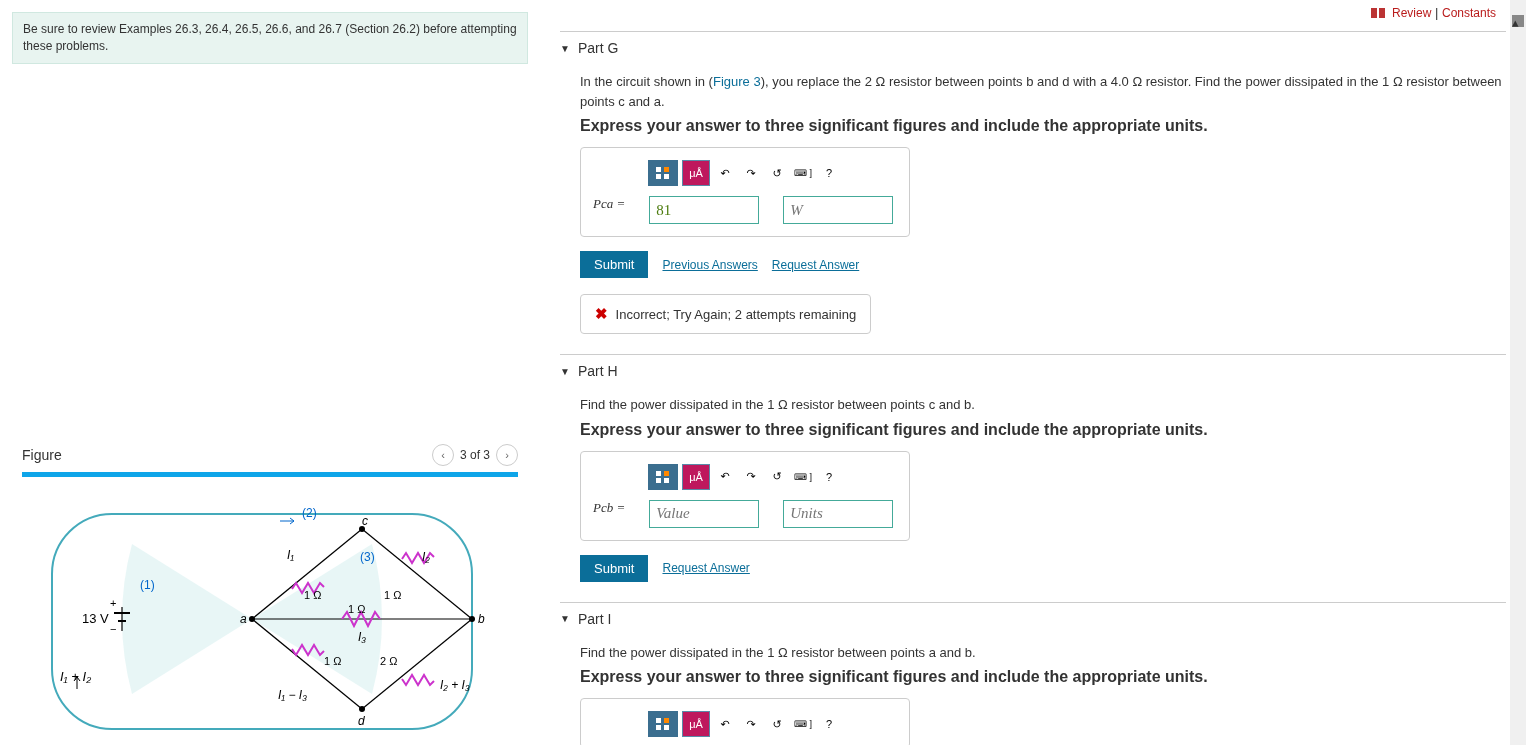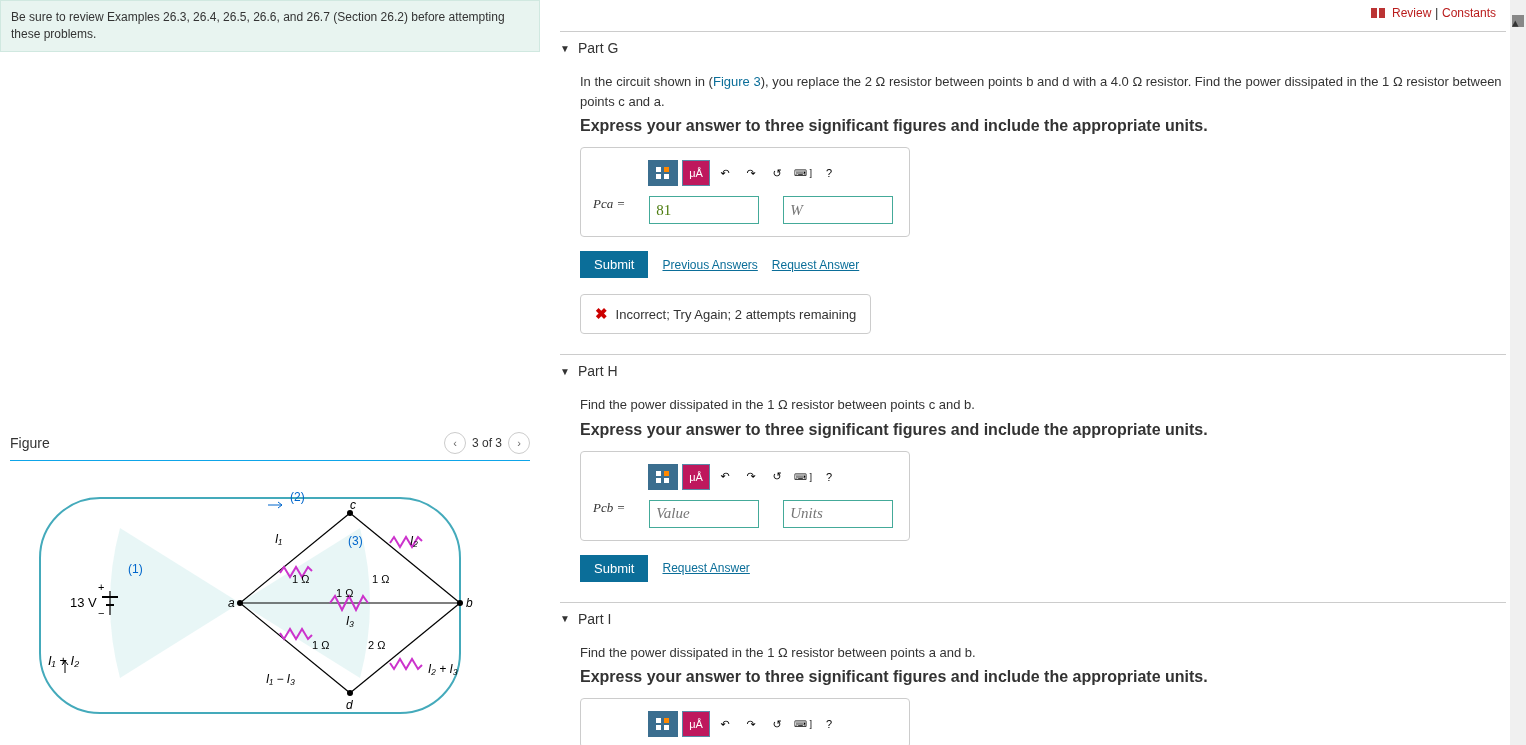--- a/index.html
+++ b/index.html
@@ -1,18 +1,18 @@
 <!DOCTYPE html>
 <html><head>
 <meta charset="utf-8">
 <style>
 * { box-sizing: border-box; margin: 0; padding: 0; }
 body { font-family: Arial, sans-serif; font-size: 13px; color: #333; background: #fff; width: 1526px; height: 745px; overflow: hidden; position: relative; }
 .container { display: flex; height: 100%; }
-.left-panel { width: 540px; padding: 0; }
+.left-panel { width: 540px; padding: 12px; }
 .right-panel { flex: 1; padding: 0 20px; overflow-y: auto; }
 .scrollbar { position: absolute; right: 0; top: 0; width: 16px; height: 100%; background: #f0f0f0; }
 .scroll-thumb { position: absolute; right: 2px; top: 15px; width: 12px; height: 12px; background: #888; }
 .hint-box { background: #e8f4f0; border: 1px solid #d0e8e0; padding: 8px 10px; font-size: 12px; color: #333; line-height: 1.4; }
 .top-links { text-align: right; padding: 5px 10px 10px; }
 .top-links a { color: #b91c1c; text-decoration: none; font-size: 12px; }
 .top-links .icon-book { display: inline-block; vertical-align: middle; margin-right: 3px; }
 .part-header { display: flex; align-items: center; padding: 8px 0; border-top: 1px solid #ccc; font-size: 14px; }
 .part-header .caret { margin-right: 8px; font-size: 10px; }
 .part-body { padding: 8px 0 20px 20px; }
@@ -29,21 +29,21 @@
 .answer-input { border: 1px solid #4a9; padding: 4px 6px; font-size: 15px; font-family: 'Times New Roman', serif; height: 28px; }
 .value-input { width: 110px; font-style: italic; color: #888; }
 .value-input.filled { color: #4d7c0f; font-style: normal; }
 .units-input { width: 110px; font-style: italic; color: #888; }
 .submit-row { margin-top: 14px; display: flex; align-items: center; gap: 14px; }
 .submit-btn { background: #0b6e99; color: #fff; border: none; padding: 6px 14px; font-size: 13px; cursor: pointer; }
 .link-btn { color: #0b6e99; font-size: 12px; cursor: pointer; text-decoration: underline; }
 .feedback-box { border: 1px solid #ccc; border-radius: 4px; padding: 10px 14px; margin-top: 16px; display: inline-flex; align-items: center; gap: 8px; }
 .feedback-x { color: #c00; font-weight: bold; font-size: 15px; }
 .figure-section { margin-top: 380px; padding: 0 10px; }
-.figure-header { display: flex; justify-content: space-between; align-items: center; border-bottom: 1px solid #0ea5e9; padding-bottom: 6px; margin-bottom: 12px; }
+.figure-header { display: flex; justify-content: space-between; align-items: center; border-bottom: 5px solid #0ea5e9; padding-bottom: 6px; margin-bottom: 12px; }
 .figure-title { font-size: 14px; }
 .figure-nav { display: flex; align-items: center; gap: 6px; }
 .nav-btn { width: 22px; height: 22px; border: 1px solid #ccc; border-radius: 50%; background: #fff; display: inline-flex; align-items: center; justify-content: center; font-size: 11px; cursor: pointer; color: #666; }
 .figure-counter { font-size: 12px; }
 .circuit-svg { width: 480px; height: 260px; }
 .fig-link { color: #0b6e99; cursor: pointer; }
 .ital { font-style: italic; font-family: 'Times New Roman', serif; }
 </style>
 </head>
 <body>

